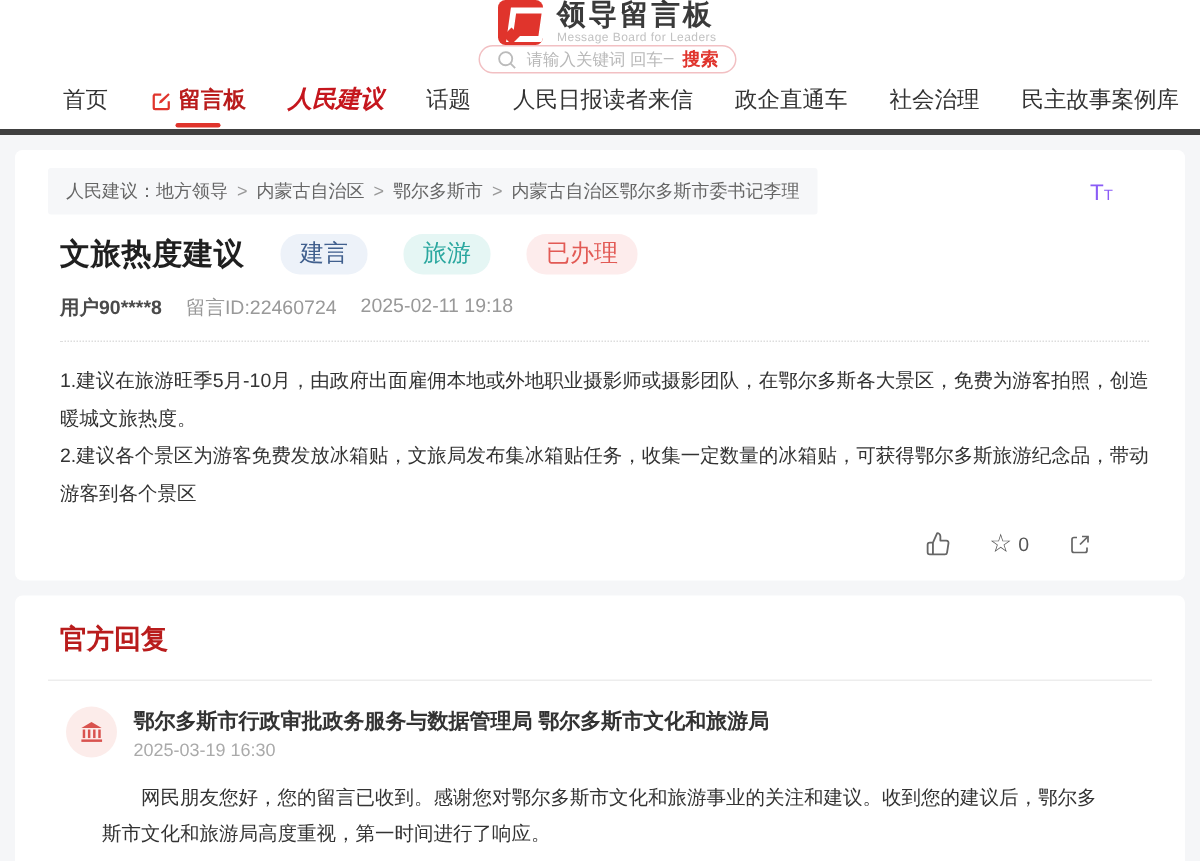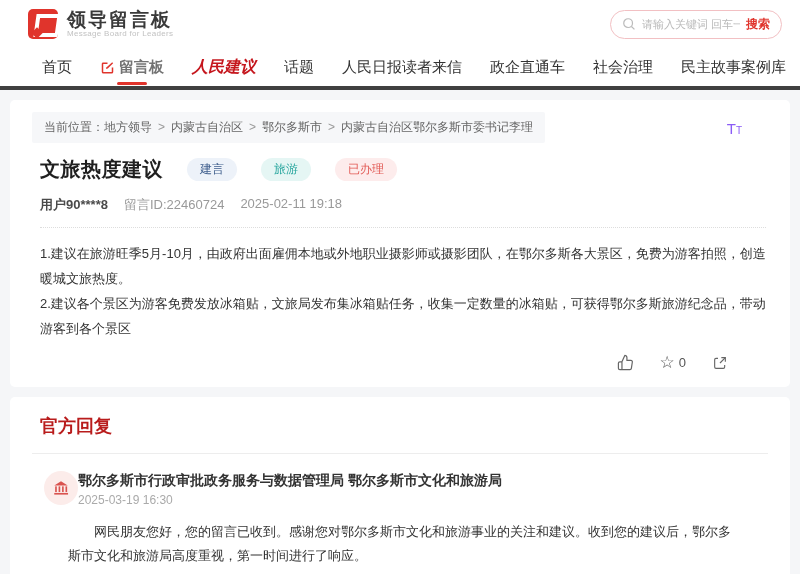--- a/index.html
+++ b/index.html
@@ -6,21 +6,21 @@
   html,body { width:800px; height:574px; overflow:hidden; }
   body {
     font-family:"Liberation Sans","DejaVu Sans",sans-serif;
     background:#f5f6f8; color:#333;
   }
   a { text-decoration:none; color:inherit; cursor:pointer; }
 
   
   .topbar {
     background:#fff; height:48px; display:flex; align-items:center;
-    justify-content:space-between; padding:0 18px 0 28px;
+    justify-content:space-between; padding:0 18px 0 28px;flex-direction:column;
   }
   .logo { display:flex; align-items:center; gap:9px; }
   .logo-mark { width:30px; height:30px; background:#e0342c; border-radius:5px; position:relative; overflow:hidden; }
   .logo-mark::before {
     content:""; position:absolute; left:7px; top:5px; width:17px; height:15px;
     border:4px solid #fff; transform:skewX(-8deg);
   }
   .logo-mark::after {
     content:""; position:absolute; left:5px; bottom:2px; width:8px; height:8px;
     background:#e0342c; transform:rotate(45deg);
@@ -41,21 +41,21 @@
 
   
   .nav {
     background:#fff; height:42px; display:flex; align-items:center;
     padding:0 28px; border-bottom:4px solid #404040;
   }
   .nav-item {
     font-size:15px; color:#333; padding:0 14px; height:42px; line-height:40px;
     position:relative; display:flex; align-items:center; gap:4px; white-space:nowrap;
   }
-  .nav-item.active { color:#737373; font-weight:bold; }
+  .nav-item.active { color:#b91c1c; font-weight:bold; }
   .nav-item.active::after {
     content:""; position:absolute; left:50%; transform:translateX(-50%);
     bottom:3px; width:30px; height:3px; background:#e0342c; border-radius:2px;
   }
   .nav-item.brand { color:#c5161d; font-weight:bold; font-style:italic; font-size:16px; }
 
   
   .card { background:#fff; margin:0 10px; border-radius:5px; }
   .card1 { margin-top:10px; padding:12px 22px 10px; }
 
@@ -63,21 +63,21 @@
   .breadcrumb {
     display:inline-block; background:#f6f7f9; font-size:12px; color:#666;
     padding:7px 12px; border-radius:2px;
   }
   .breadcrumb .sep { color:#999; margin:0 6px; }
   .tt-tool { color:#8b5cf6; font-size:15px; margin:8px 26px 0 0; cursor:pointer; }
   .tt-tool .small { font-size:10px; }
 
   .title-row { margin:13px 0 0 8px; display:flex; align-items:center; gap:24px; }
   .msg-title { font-size:20px; color:#1f1f1f; font-weight:bold; letter-spacing:.5px; }
-  .tag { font-size:12px; padding:3px 13px; border-radius:13px; white-space:nowrap; }
+  .tag { font-size:16px; padding:3px 13px; border-radius:13px; white-space:nowrap; }
 
   .meta-row {
     margin:13px 0 0 8px; font-size:13px; color:#999; display:flex; gap:16px;
     padding-bottom:13px; border-bottom:1px dotted #ddd; margin-right:2px;
   }
   .meta-user { color:#4a4a4a; font-weight:bold; }
 
   .msg-body { margin:13px 0 0 8px; font-size:13px; color:#333; line-height:25px; }
   .msg-body p { margin:0; }
 
@@ -85,21 +85,21 @@
     display:flex; justify-content:flex-end; align-items:center; gap:26px;
     padding:13px 40px 6px 0; color:#666;
   }
   .action { display:flex; align-items:center; gap:4px; cursor:pointer; font-size:13px; color:#555; }
   .star-glyph { font-size:17px; line-height:1; color:#555; }
 
   
   .card2 { margin-top:10px; padding:17px 22px 20px; min-height:300px; }
   .reply-title { font-size:18px; font-weight:bold; color:#b91c1c; margin-left:8px; }
   .reply-divider { border-bottom:1px solid #ededed; margin:15px 0 17px; }
-  .agency-row { display:flex; margin-left:12px; align-items:flex-start; }
+  .agency-row { display:flex; gap:11px; margin-left:12px; align-items:flex-start; }
   .avatar {
     width:34px; height:34px; border-radius:50%; background:#fcecea; flex:0 0 auto;
     display:flex; align-items:center; justify-content:center;
   }
   .agency-name { font-size:14px; font-weight:bold; color:#333; line-height:1.3; }
   .agency-date { font-size:12px; color:#aaa; margin-top:4px; }
   .reply-body { margin:13px 26px 0 36px; font-size:13px; color:#333; line-height:24px; }
   .reply-body p { text-indent:2em; margin:0; }
 </style>
 </head>
@@ -137,21 +137,21 @@
   <a class="nav-item">人民日报读者来信</a>
   <a class="nav-item">政企直通车</a>
   <a class="nav-item">社会治理</a>
   <a class="nav-item">民主故事案例库</a>
   <a class="nav-item">凝聚服务群众</a>
 </div>
 
 <div class="card card1">
   <div class="crumb-row">
     <div class="breadcrumb">
-      <span>当前位置：</span><a>地方领导</a><span class="sep">&gt;</span><a>内蒙古自治区</a><span class="sep">&gt;</span><a>鄂尔多斯市</a><span class="sep">&gt;</span><a>内蒙古自治区鄂尔多斯市委书记李理</a>
+      <span>人民建议：</span><a>地方领导</a><span class="sep">&gt;</span><a>内蒙古自治区</a><span class="sep">&gt;</span><a>鄂尔多斯市</a><span class="sep">&gt;</span><a>内蒙古自治区鄂尔多斯市委书记李理</a>
     </div>
     <div class="tt-tool">T<span class="small">T</span></div>
   </div>
 
   <div class="title-row">
     <h1 class="msg-title">文旅热度建议</h1>
     <span class="tag" style="color: rgb(65, 96, 142); background: rgb(237, 242, 249);">建言</span>
     <span class="tag" style="color: rgb(42, 167, 159); background: rgb(229, 246, 244);">旅游</span>
     <span class="tag" style="color: rgb(226, 90, 85); background: rgb(253, 236, 236);">已办理</span>
   </div>

